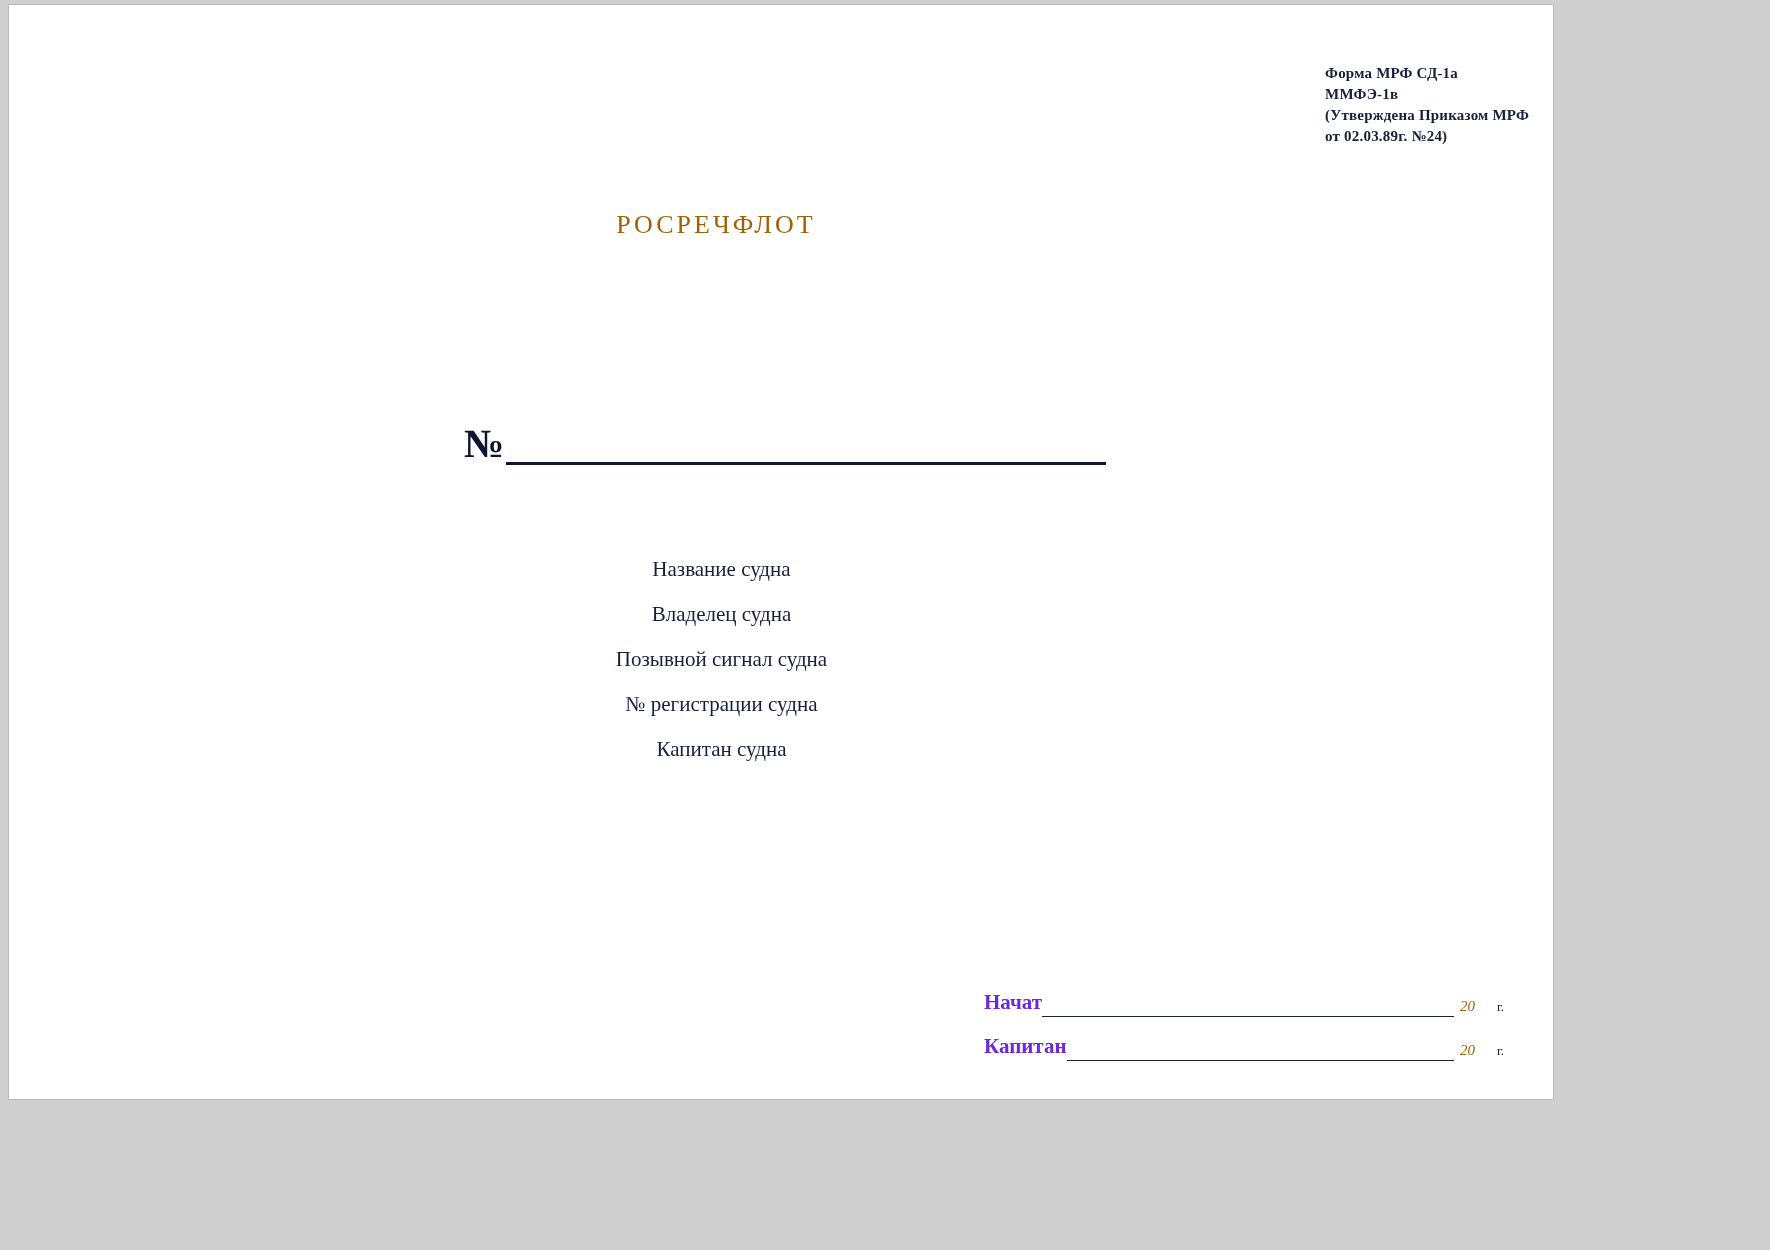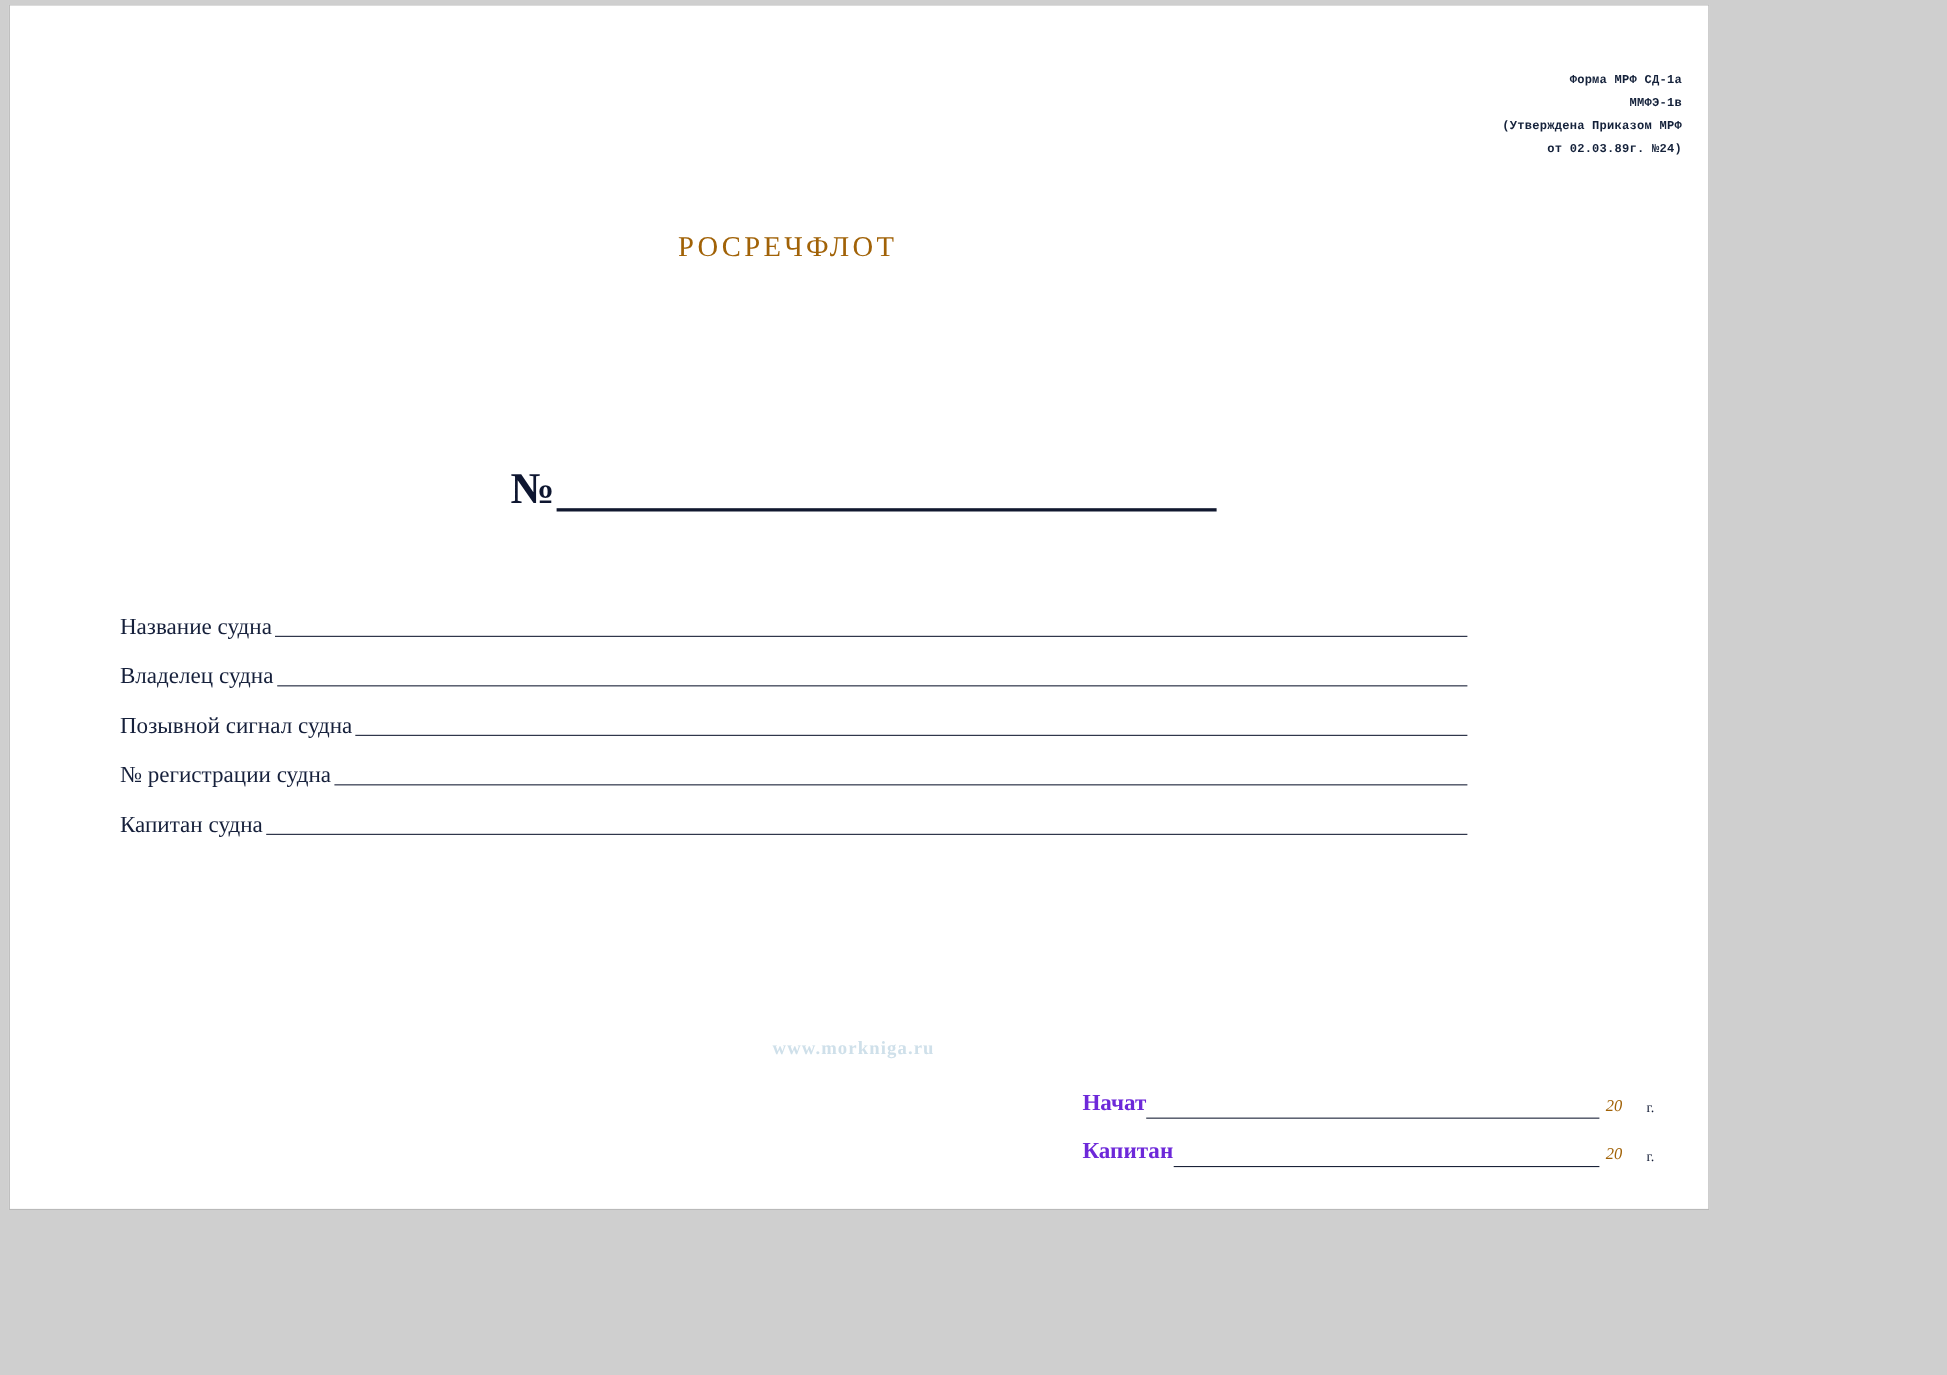--- a/index.html
+++ b/index.html
@@ -30,24 +30,23 @@
     width: 1770px; height: 1250px;
     background: #ffffff;
     z-index: -1;
   }
 
   
   .form-ref {
     position: absolute;
     right: 24px;
     top: 58px;
-    text-align: right;
-    font-family: Liberation Mono, monospace;
-    font-weight: bold;
-    font-size: 11px;
+    font-family: Liberation Serif, serif;
+    font-weight: bold;
+    font-size: 15px;
     line-height: 21px;
     color: #14213a;
     letter-spacing: 0.2px;
   }
   .form-ref div { white-space: nowrap; }
 
   
   .ministry {
     position: absolute;
     left: 0;
@@ -107,22 +106,23 @@
 
   
   .fields {
     position: absolute;
     left: 100px;
     top: 551px;
     width: 1225px;
   }
   .field-row {
     display: flex;
-    align-items: flex-start;
+    align-items: center;
     height: 45px;
+    flex-direction: column;
   }
   .field-label {
     font-family: "Liberation Serif", serif;
     font-size: 21px;
     color: #16203b;
     white-space: nowrap;
     line-height: 26px;
     padding-bottom: 3px;
   }
   .field-line {
@@ -237,23 +237,20 @@
       <span class="field-line"></span>
     </div>
 
     <div class="field-row">
       <span class="field-label">Капитан судна</span>
       <span class="field-line"></span>
     </div>
 
   </div>
 
-  <div class="watermark">
-    <span class="watermark-inner">www.morkniga.ru</span>
-  </div>
 
   <div class="bottom-block">
     <div class="bottom-row">
       <span class="bottom-label">Начат</span>
       <span class="bottom-line"></span>
       <span class="bottom-year">20</span>
       <span class="bottom-g">г.</span>
     </div>
     <div class="bottom-row">
       <span class="bottom-label">Капитан</span>

